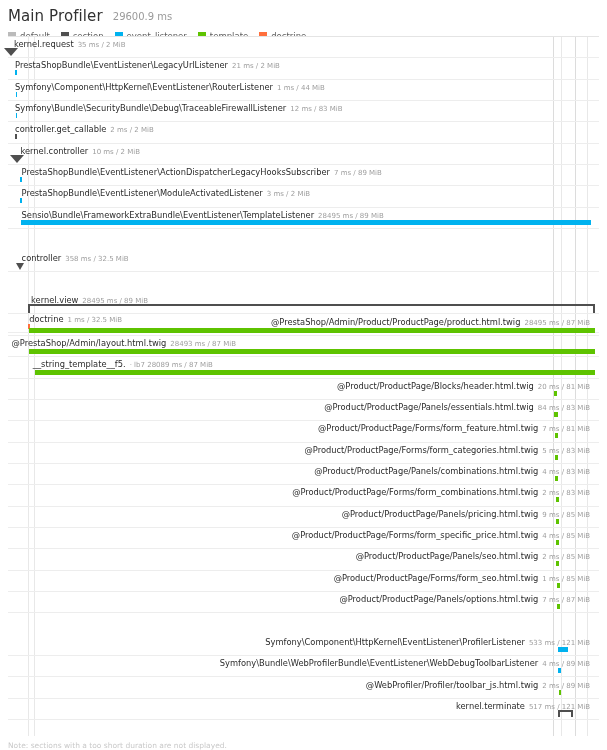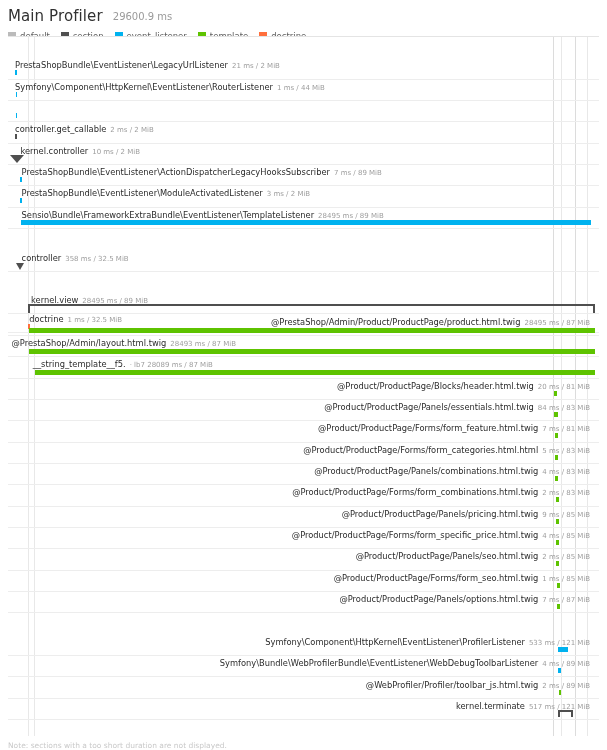--- a/index.html
+++ b/index.html
@@ -132,29 +132,34 @@
   <div class="tl">
     <div class="grid" id="grid">
         <div class="gl" style="left: 3.3%;"></div>
         <div class="gl" style="left: 4.4%;"></div>
         <div class="gl major" style="left: 92.2%;"></div>
         <div class="gl" style="left: 93.6%;"></div>
         <div class="gl major" style="left: 96%;"></div>
         <div class="gl" style="left: 98%;"></div>
       </div>
     <div class="rows" id="rows">
+        <div class="row" style="top: 0px;">
+          <div class="row-label" style="left: 1%;"><span>kernel.request</span><span class="row-meta">35 ms / 2 MiB</span></div>
+          <div class="caret" style="left: calc(0.5% - 7px); top: 11px; border-top-color: rgb(79, 79, 79);"></div>
+        </div>
         <div class="row" style="top: 21.35px;">
           <div class="row-label" style="left: 1.2%;"><span>PrestaShopBundle\EventListener\LegacyUrlListener</span><span class="row-meta">21 ms / 2 MiB</span></div>
           <div class="bar bar-thin" style="left: 1.2%; width: 0.35%; top: 12px; background: rgb(0, 178, 239);"></div>
         </div>
         <div class="row" style="top: 42.7px;">
           <div class="row-label" style="left: 1.2%;"><span>Symfony\Component\HttpKernel\EventListener\RouterListener</span><span class="row-meta">1 ms / 44 MiB</span></div>
           <div class="bar bar-thin" style="left: 1.3%; width: 0.3%; top: 12px; background: rgb(0, 178, 239);"></div>
         </div>
         <div class="row" style="top: 64.05px;">
+          <div class="row-label" style="left: 1.2%;"><span>Symfony\Bundle\SecurityBundle\Debug\TraceableFirewallListener</span><span class="row-meta">12 ms / 83 MiB</span></div>
           <div class="bar bar-thin" style="left: 1.3%; width: 0.3%; top: 12px; background: rgb(0, 178, 239);"></div>
         </div>
         <div class="row" style="top: 85.4px;">
           <div class="row-label" style="left: 1.2%;"><span>controller.get_callable</span><span class="row-meta">2 ms / 2 MiB</span></div>
           <div class="bar bar-thin" style="left: 1.2%; width: 0.25%; top: 12px; background: rgb(79, 79, 79);"></div>
         </div>
         <div class="row" style="top: 106.75px;">
           <div class="row-label" style="left: 2.1%;"><span>kernel.controller</span><span class="row-meta">10 ms / 2 MiB</span></div>
           <div class="caret" style="left: calc(1.5% - 7px); top: 11px; border-top-color: rgb(79, 79, 79);"></div>
         </div>
@@ -200,21 +205,21 @@
         </div>
         <div class="row" style="top: 362.95px;">
           <div class="row-label right" style="right: 1.5%; left: auto;"><span>@Product/ProductPage/Panels/essentials.html.twig</span><span class="row-meta">84 ms / 83 MiB</span></div>
           <div class="bar bar-thin" style="left: 92.4%; width: 0.6%; top: 12px; background: rgb(94, 195, 0);"></div>
         </div>
         <div class="row" style="top: 384.3px;">
           <div class="row-label right" style="right: 1.5%; left: auto;"><span>@Product/ProductPage/Forms/form_feature.html.twig</span><span class="row-meta">7 ms / 81 MiB</span></div>
           <div class="bar bar-thin" style="left: 92.5%; width: 0.5%; top: 12px; background: rgb(94, 195, 0);"></div>
         </div>
         <div class="row" style="top: 405.65px;">
-          <div class="row-label right" style="right: 1.5%; left: auto;"><span>@Product/ProductPage/Forms/form_categories.html.html</span><span class="row-meta">5 ms / 83 MiB</span></div>
+          <div class="row-label right" style="right: 1.5%; left: auto;"><span>@Product/ProductPage/Forms/form_categories.html.twig</span><span class="row-meta">5 ms / 83 MiB</span></div>
           <div class="bar bar-thin" style="left: 92.6%; width: 0.5%; top: 12px; background: rgb(94, 195, 0);"></div>
         </div>
         <div class="row" style="top: 427px;">
           <div class="row-label right" style="right: 1.5%; left: auto;"><span>@Product/ProductPage/Panels/combinations.html.twig</span><span class="row-meta">4 ms / 83 MiB</span></div>
           <div class="bar bar-thin" style="left: 92.6%; width: 0.5%; top: 12px; background: rgb(94, 195, 0);"></div>
         </div>
         <div class="row" style="top: 448.35px;">
           <div class="row-label right" style="right: 1.5%; left: auto;"><span>@Product/ProductPage/Forms/form_combinations.html.twig</span><span class="row-meta">2 ms / 83 MiB</span></div>
           <div class="bar bar-thin" style="left: 92.7%; width: 0.5%; top: 12px; background: rgb(94, 195, 0);"></div>
         </div>

